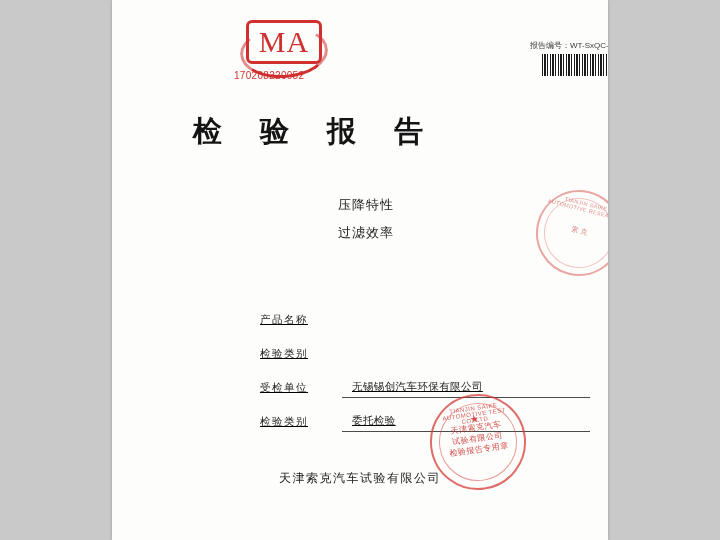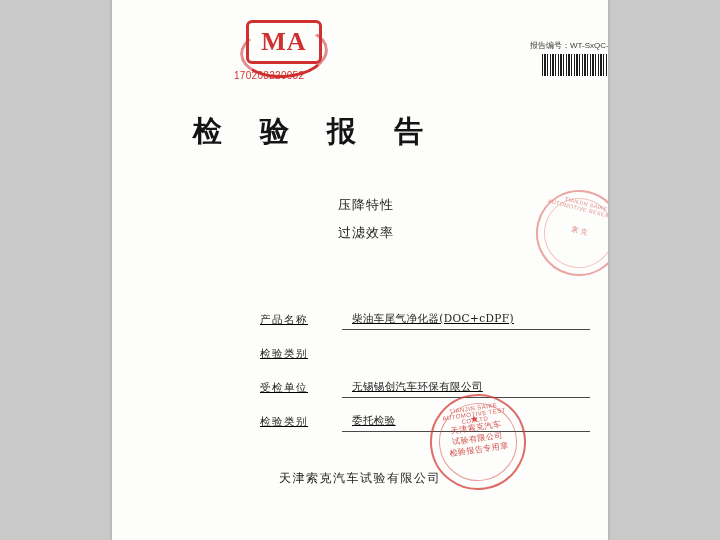--- a/index.html
+++ b/index.html
@@ -55,22 +55,22 @@
   #ma-seal .ma-text {
     position: absolute;
     left: 12px;
     top: 4px;
     width: 76px;
     height: 40px;
     line-height: 40px;
     text-align: center;
     color: #d0302f;
     font-family: "Liberation Serif", serif;
-    font-weight: bold;
-    font-size: 26px;
+    font-weight: normal;
+    font-size: 30px;
     letter-spacing: 1px;
   }
   #ma-seal .ma-arc {
     position: absolute;
     left: 6px;
     top: 8px;
     width: 88px;
     height: 52px;
     border: 3px solid #d0302f;
     border-radius: 50%;
@@ -319,23 +319,20 @@
 
   <div id="subtitles">
     <div class="sub-line">压降特性</div>
     <div class="sub-line">过滤效率</div>
   </div>
 
   <div id="fields">
 
     <div class="field-row">
       <div class="field-label">产品名称</div>
-      <div class="field-value-wrap">
-        <span class="field-value">柴油车尾气净化器(DOC+cDPF)</span>
-      </div>
     </div>
 
     <div class="field-row">
       <div class="field-label">检验类别</div>
     </div>
 
     <div class="field-row">
       <div class="field-label">受检单位</div>
       <div class="field-value-wrap">
         <span class="field-value">无锡锡创汽车环保有限公司</span>

